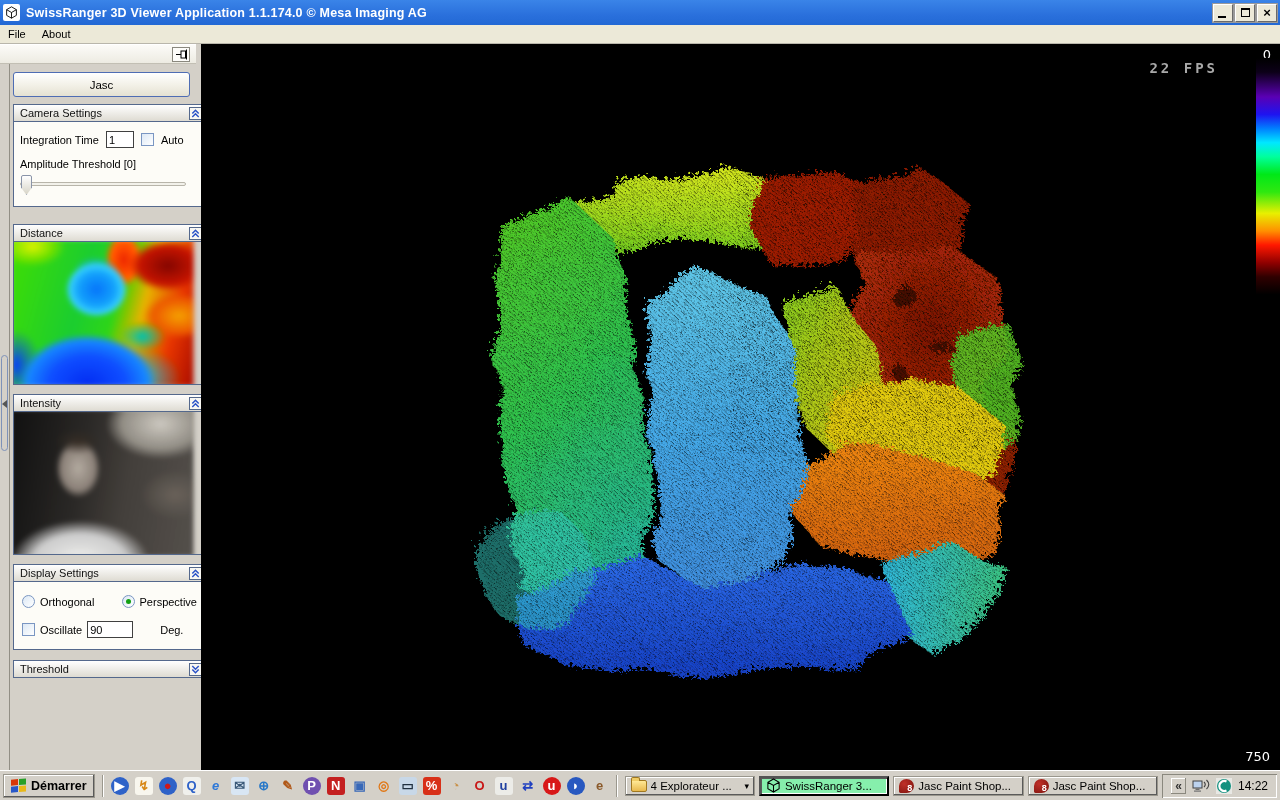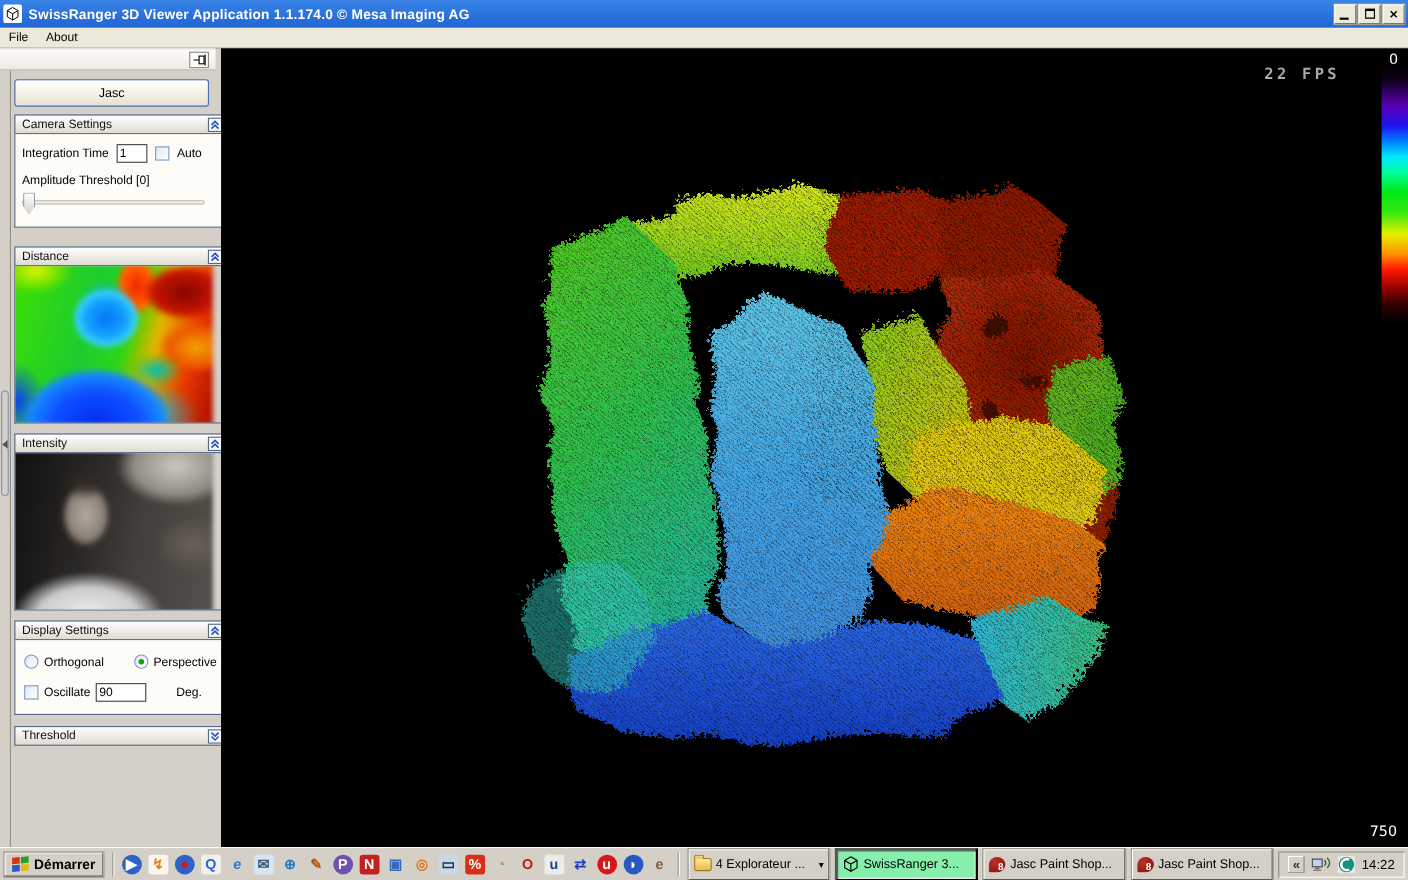--- a/index.html
+++ b/index.html
@@ -148,21 +148,21 @@
     font-weight:bold; font-size:12.5px; font-family:"Liberation Sans",sans-serif; }
   .winflag { width:16px; height:14px; display:grid; grid-template-columns:7px 7px;
     grid-template-rows:6px 6px; gap:1px; transform:skewY(-5deg); }
   .winflag i { display:block; }
   .tb-sep { width:2px; height:22px; border-left:1px solid #9a978d; border-right:1px solid #fff;
     margin:0 3px; }
   .quicklaunch { display:flex; align-items:center; gap:6px; }
   .ql { width:18px; height:18px; display:flex; align-items:center; justify-content:center;
     font-size:13px; font-weight:bold; line-height:1; border-radius:3px; }
   .ql.circle { border-radius:50%; }
-  .task-btn { width:134px; height:30px; display:flex; align-items:center; gap:4px;
+  .task-btn { width:134px; height:20px; display:flex; align-items:center; gap:4px;
     padding:0 5px; font-size:11.5px; font-family:"Liberation Sans",sans-serif;
     white-space:nowrap; overflow:hidden; }
   .task-btn.active { background:#86efac; font-weight:normal;
     box-shadow:inset 1px 1px 0 #5a5a5a, inset -1px -1px 0 #fff; }
   .task-label { overflow:hidden; text-overflow:ellipsis; flex:1; text-align:left; }
   .dd-arrow { font-size:9px; color:#000; }
   .folder-ic { position:relative; width:16px; height:12px; flex:none;
     background:linear-gradient(180deg,#FFE896,#E8B94E); border:1px solid #A07820;
     border-radius:1px 2px 2px 2px; }
   .folder-ic::before { content:""; position:absolute; left:-1px; top:-4px; width:7px;

